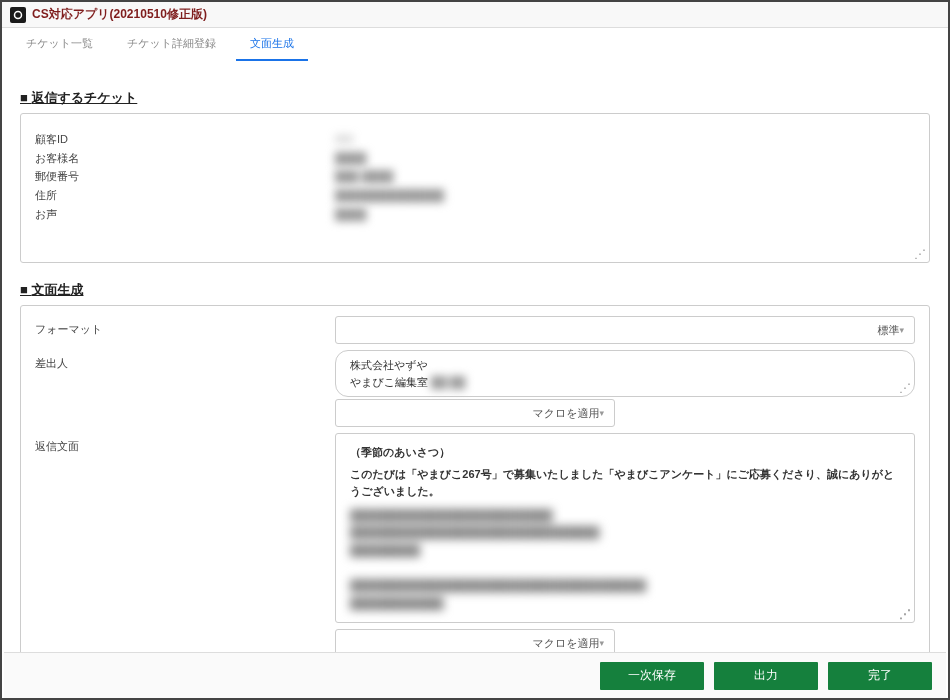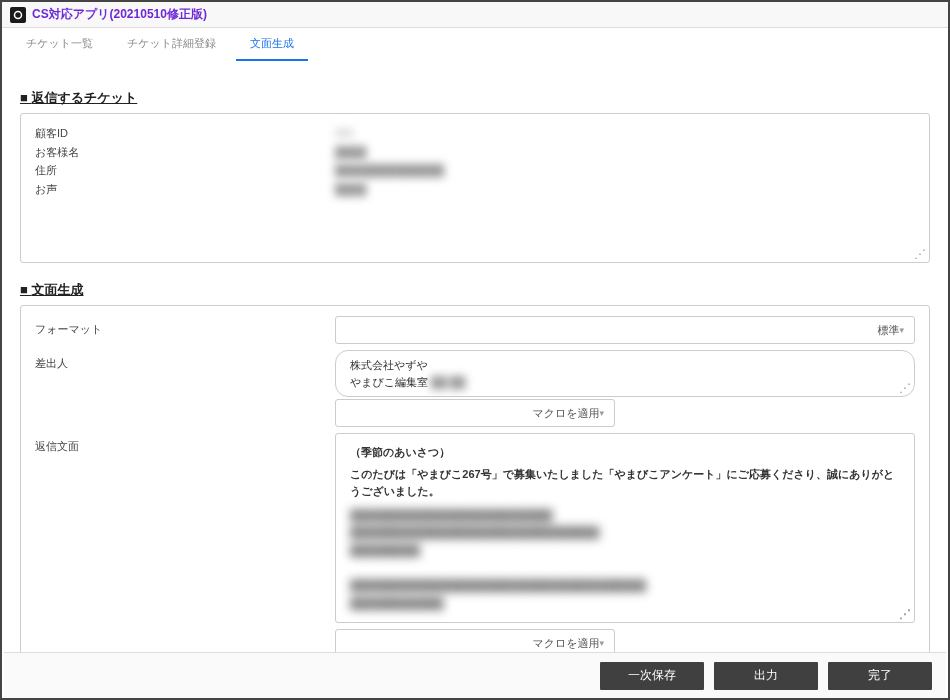--- a/index.html
+++ b/index.html
@@ -26,21 +26,21 @@
       width: 16px;
       height: 16px;
       background: #1a1a1a;
       display: flex;
       align-items: center;
       justify-content: center;
       margin-right: 6px;
       border-radius: 2px;
     }
     .app-icon svg { width: 10px; height: 10px; }
-    .app-title { font-size: 12px; font-weight: bold; color: #6d28d9; }
+    .app-title { font-size: 12px; font-weight: bold; color: #7f1d1d; }
 
     .tabs {
       display: flex;
       padding: 0 10px;
       background: #fff;
     }
     .tab {
       padding: 8px 14px;
       font-size: 11px;
       color: #888;
@@ -67,21 +67,21 @@
     }
 
     .panel {
       border: 1px solid #ccc;
       border-radius: 3px;
       background: #fff;
       position: relative;
     }
 
     .info-panel {
-      padding: 10px 14px;
+      padding: 16px 14px;
       min-height: 150px;
     }
     .info-row {
       display: flex;
       line-height: 1.7;
       font-size: 11px;
     }
     .info-label {
       width: 300px;
       color: #444;
@@ -187,21 +187,21 @@
       gap: 10px;
     }
     .btn {
       min-width: 104px;
       height: 28px;
       border: none;
       border-radius: 1px;
       color: #fff;
       font-size: 12px;
       cursor: pointer;
-      background: #404040;
+      background: #15803d;
       display: flex;
       align-items: center;
       justify-content: center;
     }
   </style>
 </head>
 <body>
 
 <div class="app-header">
   <span class="app-icon">
@@ -222,20 +222,24 @@
 
   <div class="section-title">返信するチケット</div>
   <div class="panel info-panel">
     <div class="info-row">
       <span class="info-label">顧客ID</span>
       <span class="info-value">000</span>
     </div>
     <div class="info-row">
       <span class="info-label">お客様名</span>
       <span class="info-value">████</span>
+    </div>
+    <div class="info-row">
+      <span class="info-label">郵便番号</span>
+      <span class="info-value">███-████</span>
     </div>
     <div class="info-row">
       <span class="info-label">住所</span>
       <span class="info-value">██████████████</span>
     </div>
     <div class="info-row">
       <span class="info-label">お声</span>
       <span class="info-value">████</span>
     </div>
     <div class="resize-handle">⋰</div>

